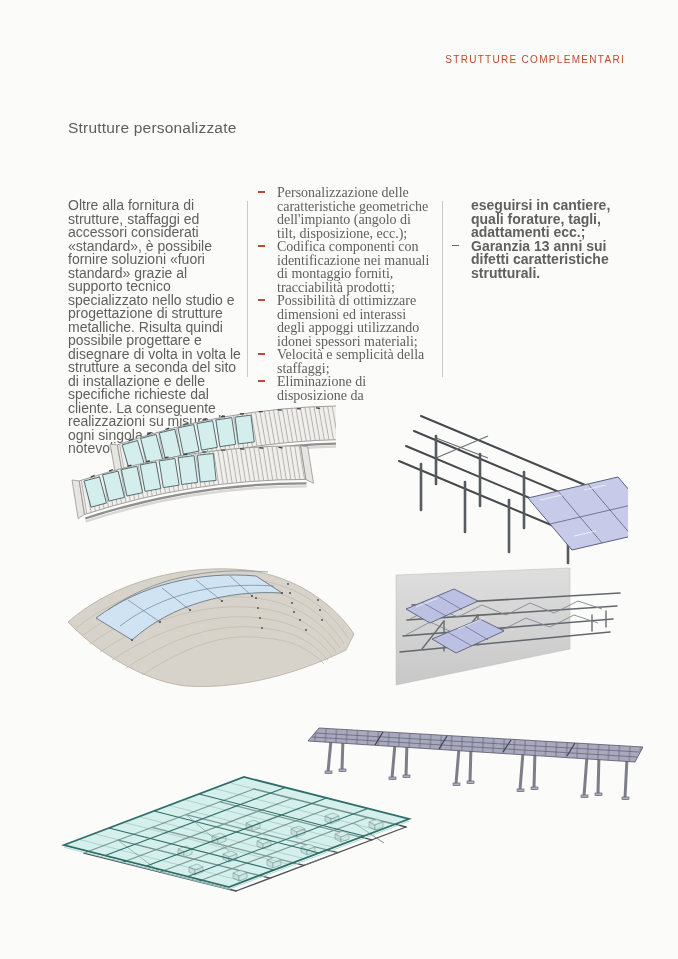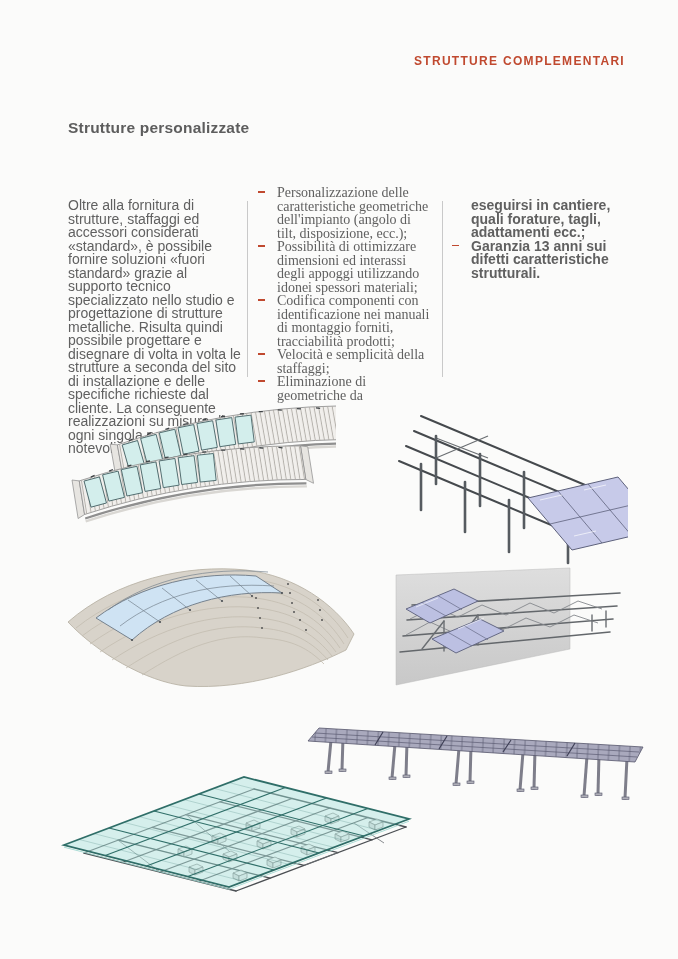--- a/index.html
+++ b/index.html
@@ -3,26 +3,26 @@
 <meta charset="utf-8">
 <style>
   html,body{margin:0;padding:0;}
   body{font-family:"Liberation Sans",sans-serif;background:#e8e8e8;}
   .page{
     position:relative;width:678px;height:959px;background:#fbfbfa;
     overflow:hidden;margin:0 auto;color:#5f5f5f;
   }
   .eyebrow{
     position:absolute;top:54px;right:53px;
-    font-size:12px;font-weight:bold;letter-spacing:1.3px;
+    font-size:10px;font-weight:normal;letter-spacing:1.3px;
     color:#c0492f;text-transform:uppercase;
   }
   .title{
     position:absolute;left:68px;top:119px;
-    font-size:15.5px;color:#5d5d5d;font-weight:bold;letter-spacing:.2px;margin:0;
+    font-size:15.5px;color:#5d5d5d;font-weight:normal;letter-spacing:.2px;margin:0;
   }
   .coltext{font-size:14px;line-height:13.5px;color:#606060;}
   .col1{position:absolute;left:68px;top:199px;width:176px;}
   .vdiv{position:absolute;width:1px;background:#c9c9c9;top:201px;height:176px;}
   .vdiv.d1{left:247px;}
   .vdiv.d2{left:442px;}
   .col2{position:absolute;left:258px;top:186px;width:172px;font-family:Liberation Serif, serif;}
   .col3{position:absolute;left:452px;top:199px;width:172px;font-weight:bold;}
   ul.benefits{list-style:none;margin:0;padding:0;}
   ul.benefits li{position:relative;padding-left:19px;margin:0;}
@@ -41,24 +41,24 @@
 
   <h1 class="title">Strutture personalizzate</h1>
 
   <div class="col1 coltext">Oltre alla fornitura di strutture, staffaggi ed accessori considerati «standard», è possibile fornire soluzioni «fuori standard» grazie al supporto tecnico specializzato nello studio e progettazione di strutture metalliche. Risulta quindi possibile progettare e disegnare di volta in volta le strutture a seconda del sito di installazione e delle specifiche richieste dal cliente. La conseguente realizzazioni su misura di ogni singola parte comporta notevoli vantaggi:</div>
 
   <div class="vdiv d1"></div>
   <div class="vdiv d2"></div>
 
   <ul class="benefits col2 coltext">
     <li><span class="dash"></span><span>Personalizzazione delle caratteristiche geometriche dell'impianto (angolo di tilt, disposizione, ecc.);</span></li>
+    <li><span class="dash"></span><span>Codifica componenti con identificazione nei manuali di montaggio forniti, tracciabilità prodotti;</span></li>
     <li><span class="dash"></span><span>Possibilità di ottimizzare dimensioni ed interassi degli appoggi utilizzando idonei spessori materiali;</span></li>
-    <li><span class="dash"></span><span>Codifica componenti con identificazione nei manuali di montaggio forniti, tracciabilità prodotti;</span></li>
     <li><span class="dash"></span><span>Velocità e semplicità della staffaggi;</span></li>
-    <li><span class="dash"></span><span>Eliminazione di geometriche da</span></li>
+    <li><span class="dash"></span><span>Eliminazione di disposizione da</span></li>
   </ul>
 
   <ul class="benefits col3 coltext">
     <li class="no-dash"><span>eseguirsi in cantiere, quali forature, tagli, adattamenti ecc.;</span></li>
     <li><span class="dash"></span></li>
     <li><span class="dash"></span><span>Garanzia 13 anni sui difetti caratteristiche strutturali.</span></li>
   </ul>
 
   <div class="fig" style="left:68px;top:393px;width:268px;height:158px;">
     <svg width="268" height="158" viewBox="0 0 268 158">

